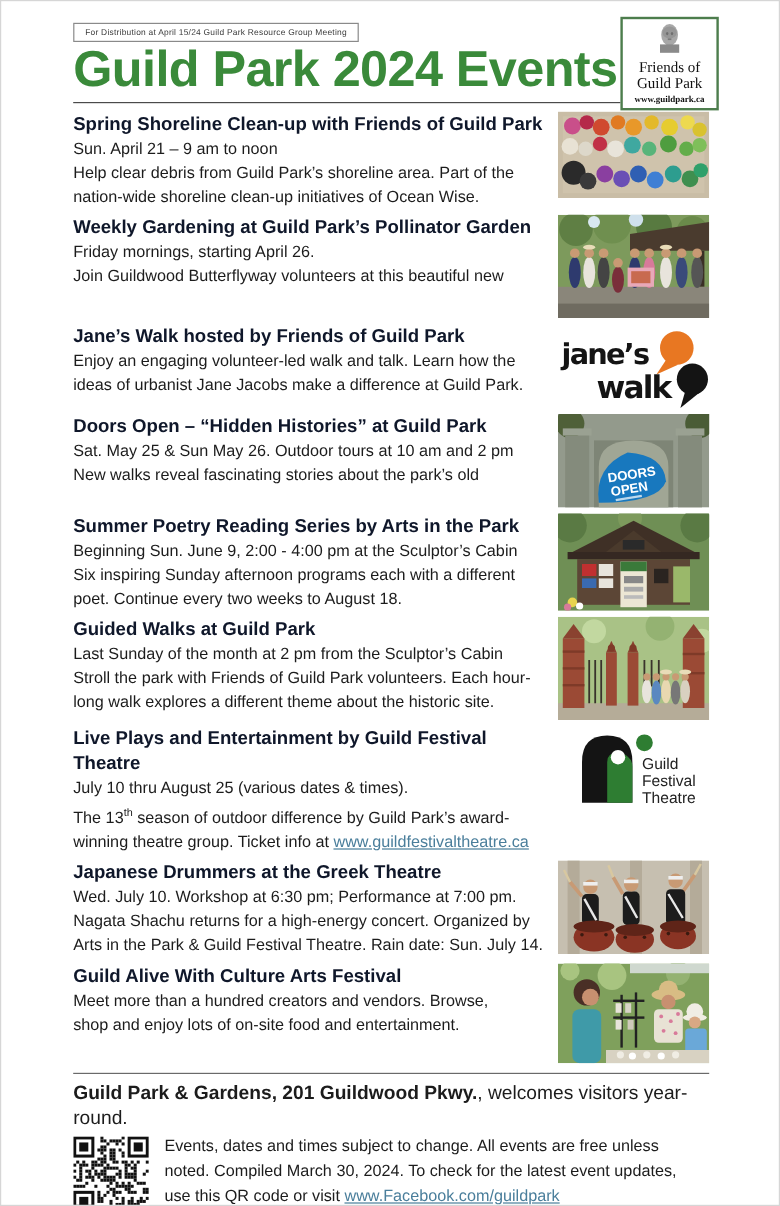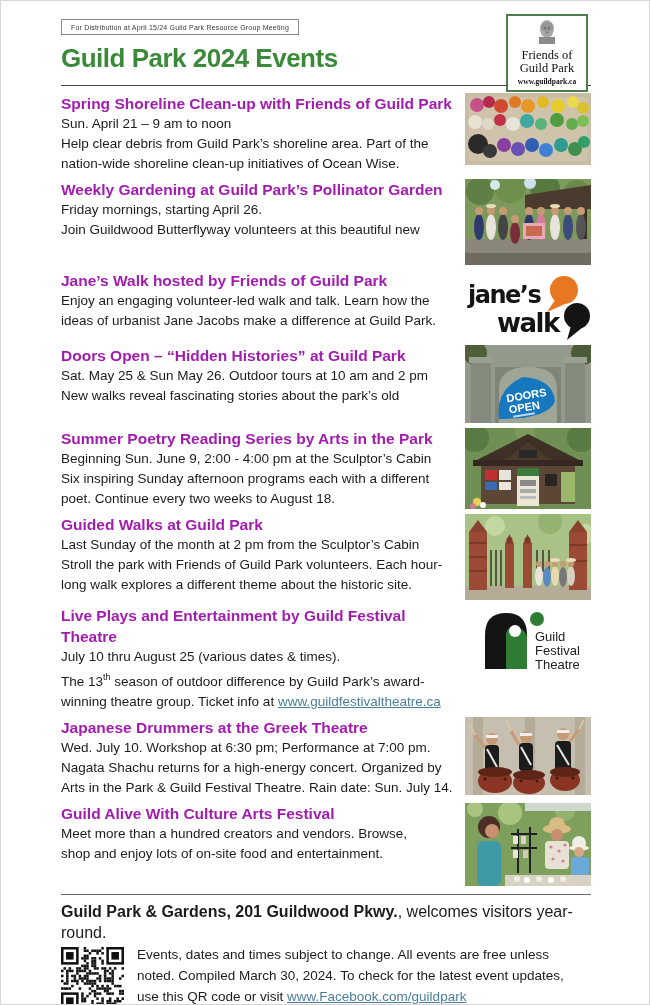--- a/index.html
+++ b/index.html
@@ -10,35 +10,35 @@
     background:#fff; border:1px solid #d6d6d6; overflow:hidden;
     padding:15px 58px 0 60px;
     font-family:"Liberation Sans", sans-serif; color:#1c1c1c;
   }
   
   .dist-box {
     display:inline-block; border:1px solid #8a8a8a; color:#3a3a3a;
     font-size:7px; letter-spacing:.2px; padding:4px 9px 3px; margin-bottom:1px;
   }
   .page-title {
-    color:var(--green); font-weight:700; font-size:26px; line-height:44px;
+    color:var(--green); font-weight:700; font-size:42px; line-height:44px;
     letter-spacing:-.5px; margin:0 0 5px 0;
   }
   .rule { border:none; border-top:1px solid #4a4a4a; margin:0 0 7px 0; }
   .logo-box {
-    position:absolute; top:13px; right:61px; width:82px; height:78px;
+    position:absolute; top:13px; right:50px; width:82px; height:78px;
     border:2px solid #4d7d4d; background:#fff; z-index:3; text-align:center;
     padding-top:3px;
   }
   .logo-name { font-family:"Liberation Serif", serif; font-size:12.5px; line-height:13px; color:#111; }
   .logo-url  { font-family:"Liberation Serif", serif; font-weight:700; font-size:7.5px; color:#111; margin-top:2px; }
   
   .event { display:flex; justify-content:space-between; align-items:flex-start; margin-bottom:5px; }
   .event-text { width:404px; }
-  .event-title { font-size:15.5px; font-weight:700; line-height:21px; color:#a21caf; }
+  .event-title { font-size:15.5px; font-weight:700; line-height:21px; color:#0f172a; }
   .event-line  { font-size:13.5px; line-height:20px; color:#1c1c1c; }
   .event-img { width:126px; flex-shrink:0; font-size:0; }
   .event-img svg { display:block; }
   a.link { color:var(--link); text-decoration:underline; cursor:pointer; }
   a.link:empty { display:none; }
   sup.ord { font-size:9px; }
   
   .footer-rule { border:none; border-top:1px solid #6a6a6a; margin:8px 0 6px 0; }
   .footer-lead { margin:0 0 1px 0; font-size:16px; line-height:21px; }
   .footer-lead strong { font-weight:700; }

